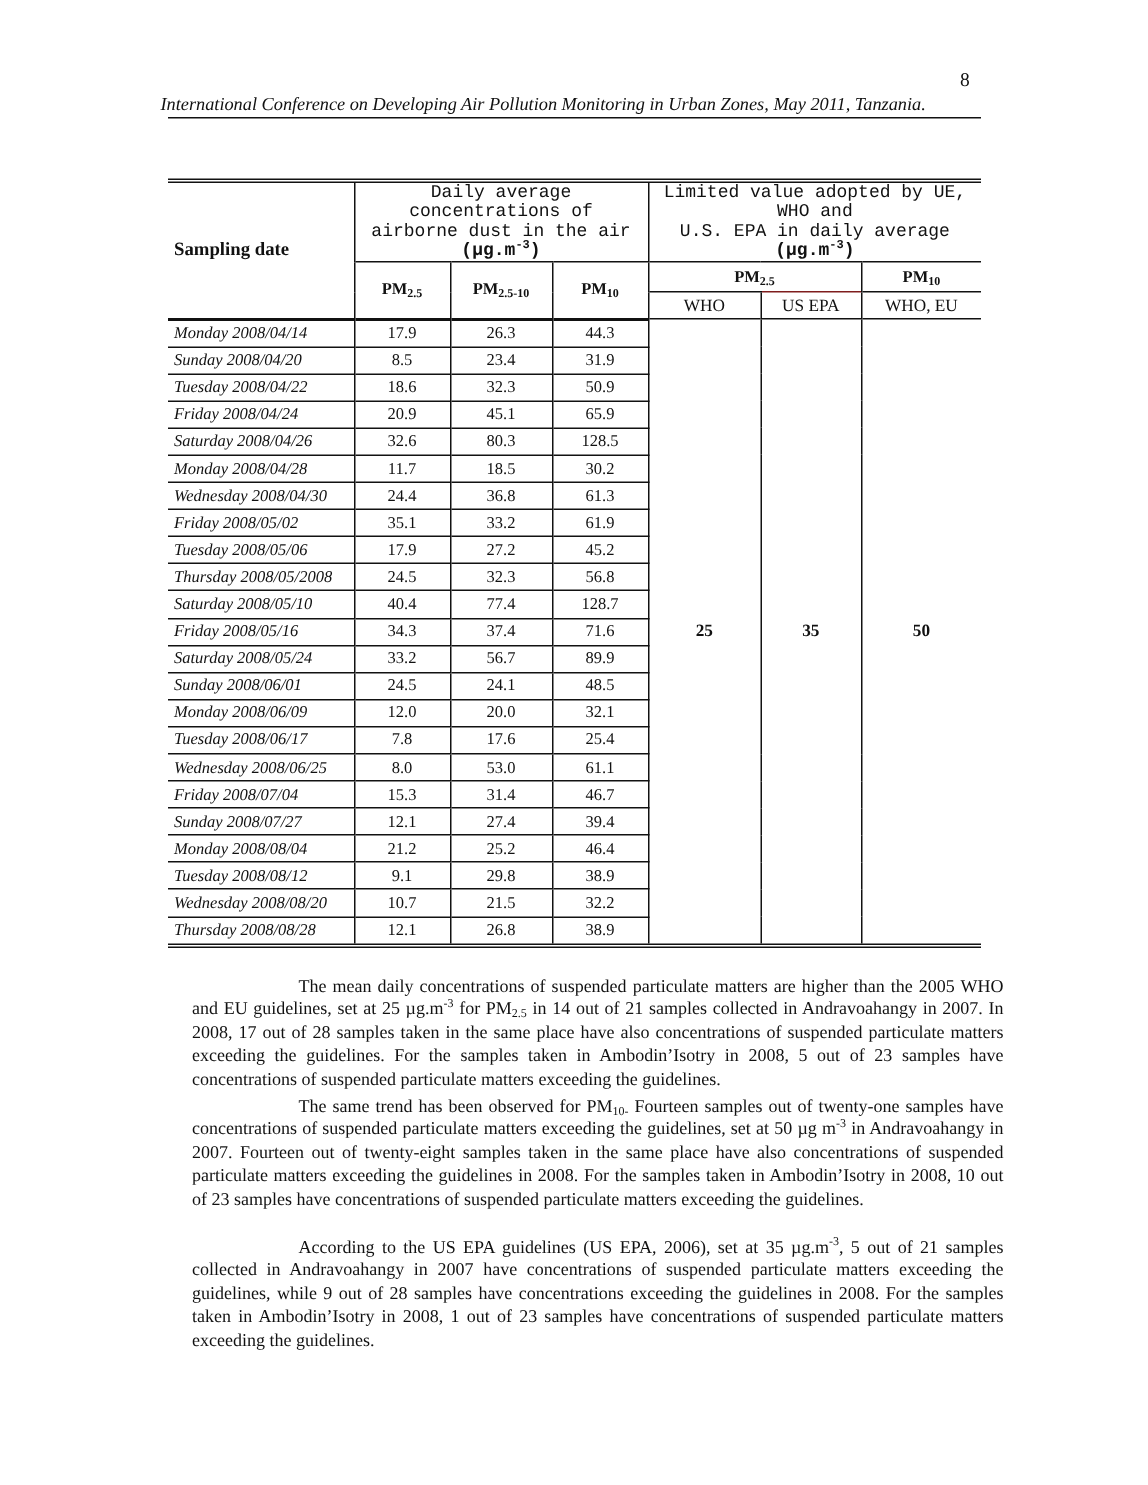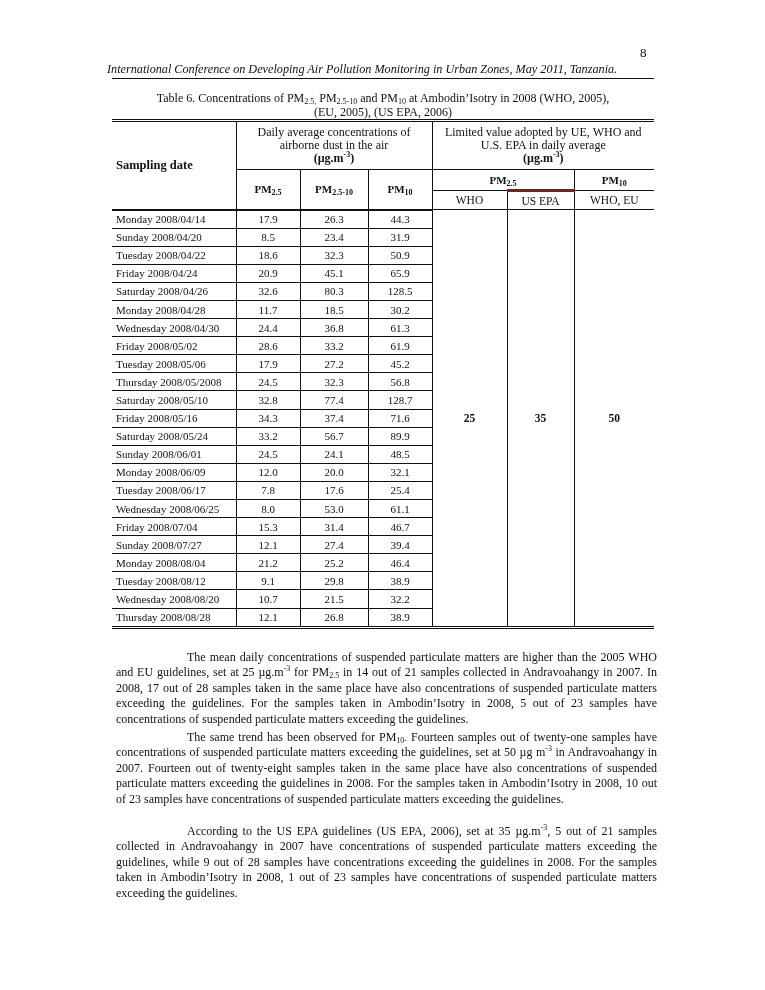--- a/index.html
+++ b/index.html
@@ -13,43 +13,41 @@
   .caption { position: absolute; top: 91px; left: 112px; width: 542px;
          text-align: center; font-size: 12px; line-height: 14px; }
   sub { font-size: 8px; vertical-align: -2px; line-height: 0; }
   sup { font-size: 8px; vertical-align: 5px; line-height: 0; }
   .table-wrap { position: absolute; top: 119px; left: 112px; width: 542px; }
   .double-top { border-top: 3px double #111; height: 0; }
   table { border-collapse: collapse; width: 542px; table-layout: fixed; }
   td, th { font-size: 11px; padding: 0; text-align: center; vertical-align: middle;
            font-weight: normal; }
   th.b { font-weight: bold; }
-  .hdr-group { height: 47px; line-height: 13px; font-size: 12px; }
+  .hdr-group { height: 47px; line-height: 13px; font-size: 12px; font-family: Liberation Mono, monospace; }
   .hdr-sub { height: 19px; }
   .hdr-sub2 { height: 17px; }
   .vline { border-left: 1px solid #111; }
   .row td { height: 17.1px; border-top: 1px solid #111; }
-  .row td.date { text-align: left; padding-left: 4px; }
+  .row td.date { text-align: left; padding-left: 4px; font-style: italic; }
   .row.first td { border-top: 2px solid #111; }
   .limit { font-weight: bold; font-size: 11.5px; }
   .double-bottom { border-top: 3px double #111; height: 0; }
-  .para { position: absolute; left: 116px; width: 541px; font-size: 12px;
+  .para { position: absolute; left: 128px; width: 541px; font-size: 12px;
           line-height: 15.4px; text-align: justify; margin: 0; }
   .para .indent { display: inline-block; width: 71px; }
 </style>
 </head>
 <body>
 
 <div class="page-num">8</div>
 <div class="running-head">International Conference on Developing Air Pollution Monitoring in Urban Zones, May 2011, Tanzania.</div>
 <div class="head-rule"></div>
 
 <div class="caption">
-  <div><span>Table 6. Concentrations of PM</span><sub>2.5,</sub><span> PM</span><sub>2.5-10</sub><span> and PM</span><sub>10</sub><span> at Ambodin’Isotry in 2008 (WHO, 2005),</span></div>
-  <div>(EU, 2005), (US EPA, 2006)</div>
 </div>
 
 <div class="table-wrap">
   <div class="double-top"></div>
   <table>
     <colgroup>
       <col style="width:124px">
         <col style="width:64px">
         <col style="width:68px">
         <col style="width:64px">
@@ -73,21 +71,21 @@
     </tr>
     <tr>
       <th class="b vline" rowspan="2" style="border-top:1px solid #111"><span>PM</span><sub>2.5</sub></th>
       <th class="b vline" rowspan="2" style="border-top:1px solid #111"><span>PM</span><sub>2.5-10</sub></th>
       <th class="b vline" rowspan="2" style="border-top:1px solid #111"><span>PM</span><sub>10</sub></th>
       <th class="b vline hdr-sub" colspan="2" style="border-top:1px solid #111"><span>PM</span><sub>2.5</sub></th>
       <th class="b vline hdr-sub" style="border-top:1px solid #111"><span>PM</span><sub>10</sub></th>
     </tr>
     <tr>
       <th class="vline hdr-sub2" style="border-top:1px solid #111;font-size:11.5px">WHO</th>
-      <th class="vline hdr-sub2" style="border-top:3px solid #7f1d1d;font-size:11.5px">US EPA</th>
+      <th class="vline hdr-sub2" style="border-top:1px solid #7f1d1d;font-size:11.5px">US EPA</th>
       <th class="vline hdr-sub2" style="border-top:1px solid #111;font-size:11.5px">WHO, EU</th>
     </tr>
     </tbody>
       <tbody id="tbody">
         <tr class="row first">
           <td class="date">Monday 2008/04/14</td>
           <td class="vline">17.9</td>
           <td class="vline">26.3</td>
           <td class="vline">44.3</td>
           <td rowspan="23" class="vline limit" style="border-top: 1px solid rgb(17, 17, 17);">25</td>
@@ -125,39 +123,39 @@
           <td class="vline">30.2</td>
         </tr>
         <tr class="row">
           <td class="date">Wednesday 2008/04/30</td>
           <td class="vline">24.4</td>
           <td class="vline">36.8</td>
           <td class="vline">61.3</td>
         </tr>
         <tr class="row">
           <td class="date">Friday 2008/05/02</td>
-          <td class="vline">28.6</td>
+          <td class="vline">35.1</td>
           <td class="vline">33.2</td>
           <td class="vline">61.9</td>
         </tr>
         <tr class="row">
           <td class="date">Tuesday 2008/05/06</td>
           <td class="vline">17.9</td>
           <td class="vline">27.2</td>
           <td class="vline">45.2</td>
         </tr>
         <tr class="row">
           <td class="date">Thursday 2008/05/2008</td>
           <td class="vline">24.5</td>
           <td class="vline">32.3</td>
           <td class="vline">56.8</td>
         </tr>
         <tr class="row">
           <td class="date">Saturday 2008/05/10</td>
-          <td class="vline">32.8</td>
+          <td class="vline">40.4</td>
           <td class="vline">77.4</td>
           <td class="vline">128.7</td>
         </tr>
         <tr class="row">
           <td class="date">Friday 2008/05/16</td>
           <td class="vline">34.3</td>
           <td class="vline">37.4</td>
           <td class="vline">71.6</td>
         </tr>
         <tr class="row">

